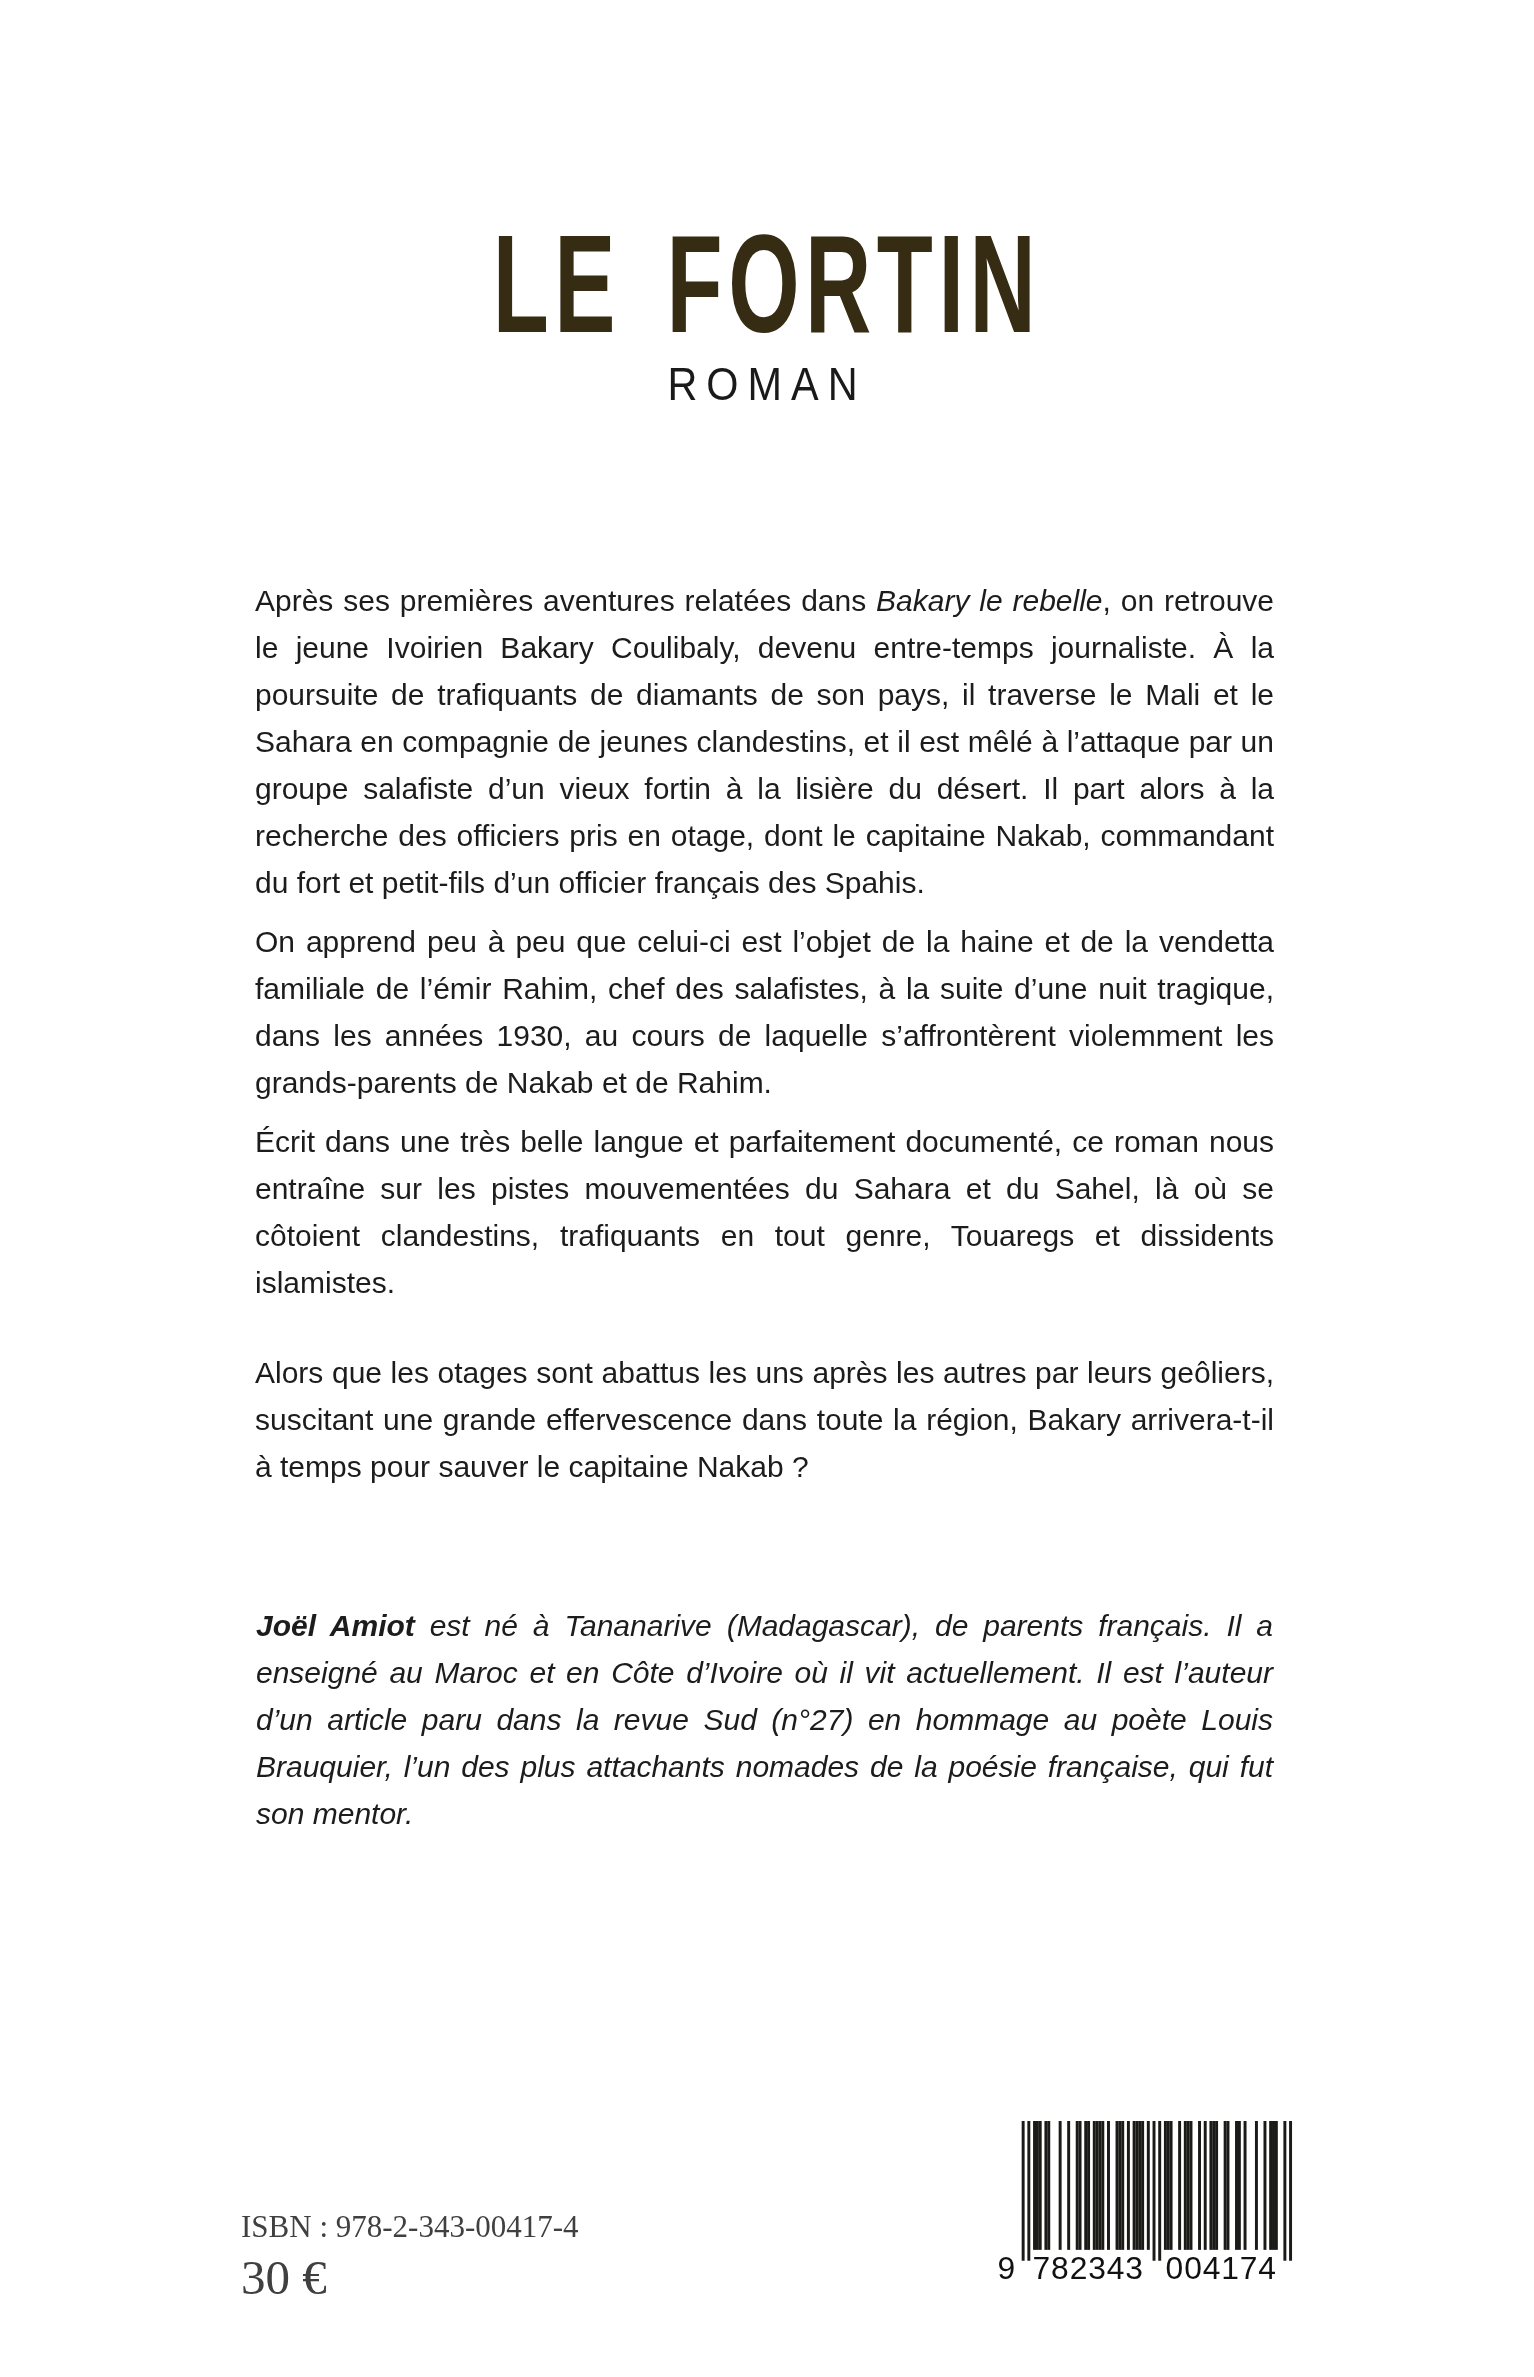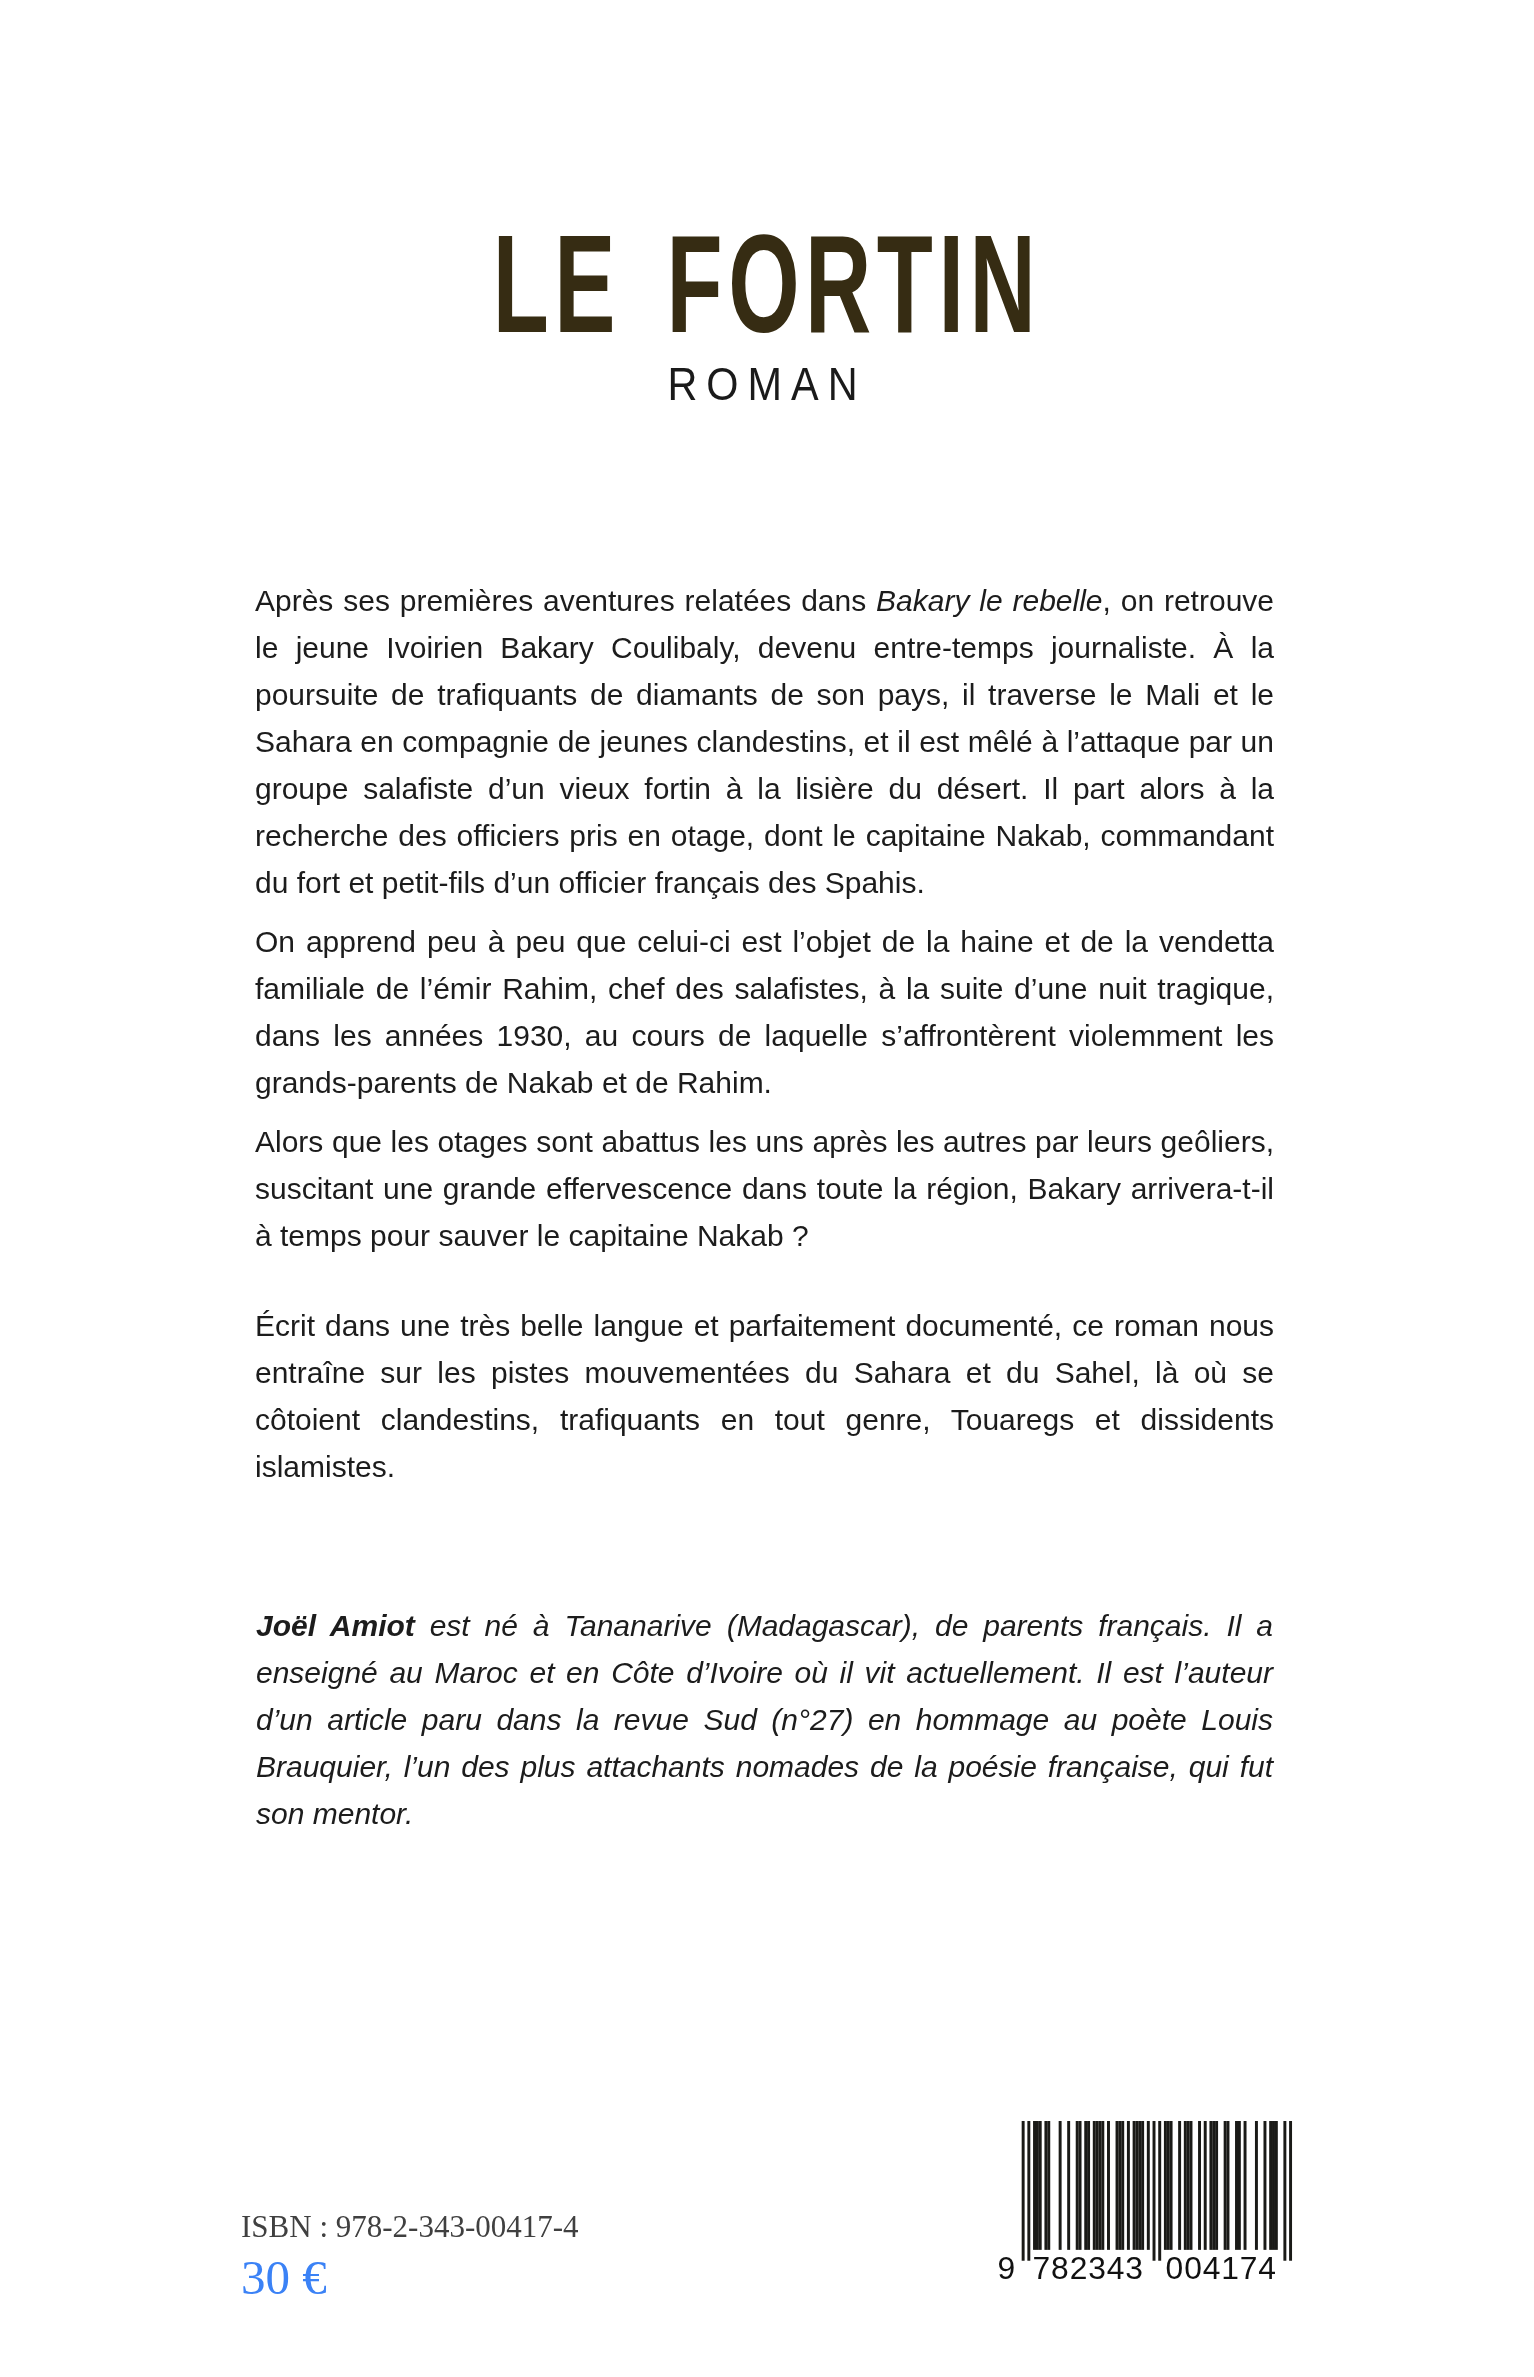--- a/index.html
+++ b/index.html
@@ -56,21 +56,21 @@
 
   .isbn {
     position: absolute; top: 2209px; left: 241px;
     font-family: "Liberation Serif", serif;
     font-size: 31px; color: #404040;
     white-space: nowrap;
   }
   .price {
     position: absolute; top: 2249px; left: 241px;
     font-family: "Liberation Serif", serif;
-    font-size: 49px; color: #3b82f6;
+    font-size: 49px; color: #404040;
     white-space: nowrap;
   }
 
   .barcode { position: absolute; top: 2121px; left: 992px; }
   .barcode rect { fill: #1a1a17; }
   .barcode text {
     font-family: "Liberation Sans", sans-serif;
     font-size: 38px; fill: #111111;
   }
 </style>
@@ -79,22 +79,22 @@
 
 <div class="page">
 
   <h1 class="title" style="color: rgb(54, 44, 19);">LE FORTIN</h1>
 
   <h2 class="subtitle" style="color: rgb(26, 26, 26);">ROMAN</h2>
 
   <section class="synopsis" id="synopsis">
       <p><span>Après ses premières aventures relatées dans </span><span class="it">Bakary le rebelle</span><span>, on retrouve le jeune Ivoirien Bakary Coulibaly, devenu entre-temps journaliste. À la poursuite de trafiquants de diamants de son pays, il traverse le Mali et le Sahara en compagnie de jeunes clandestins, et il est mêlé à l’attaque par un groupe salafiste d’un vieux fortin à la lisière du désert. Il part alors à la recherche des officiers pris en otage, dont le capitaine Nakab, commandant du fort et petit-fils d’un officier français des Spahis.</span></p>
       <p><span>On apprend peu à peu que celui-ci est l’objet de la haine et de la vendetta familiale de l’émir Rahim, chef des salafistes, à la suite d’une nuit tragique, dans les années 1930, au cours de laquelle s’affrontèrent violemment les grands-parents de Nakab et de Rahim.</span></p>
+      <p><span>Écrit dans une très belle langue et parfaitement documenté, ce roman nous entraîne sur les pistes mouvementées du Sahara et du Sahel, là où se côtoient clandestins, trafiquants en tout genre, Touaregs et dissidents islamistes.</span></p>
       <p><span>Alors que les otages sont abattus les uns après les autres par leurs geôliers, suscitant une grande effervescence dans toute la région, Bakary arrivera-t-il à temps pour sauver le capitaine Nakab ?</span></p>
-      <p><span>Écrit dans une très belle langue et parfaitement documenté, ce roman nous entraîne sur les pistes mouvementées du Sahara et du Sahel, là où se côtoient clandestins, trafiquants en tout genre, Touaregs et dissidents islamistes.</span></p>
     </section>
 
   <section class="bio" id="bio-section">
     <p id="bio-paragraph"><span class="it bo">Joël Amiot</span><span class="it"> est né à Tananarive (Madagascar), de parents français. Il a enseigné au Maroc et en Côte d’Ivoire où il vit actuellement. Il est l’auteur d’un article paru dans la revue Sud (n°27) en hommage au poète Louis Brauquier, l’un des plus attachants nomades de la poésie française, qui fut son mentor.</span></p>
   </section>
 
   <div class="isbn">ISBN : 978-2-343-00417-4</div>
 
   <div class="price">30 €</div>
 

